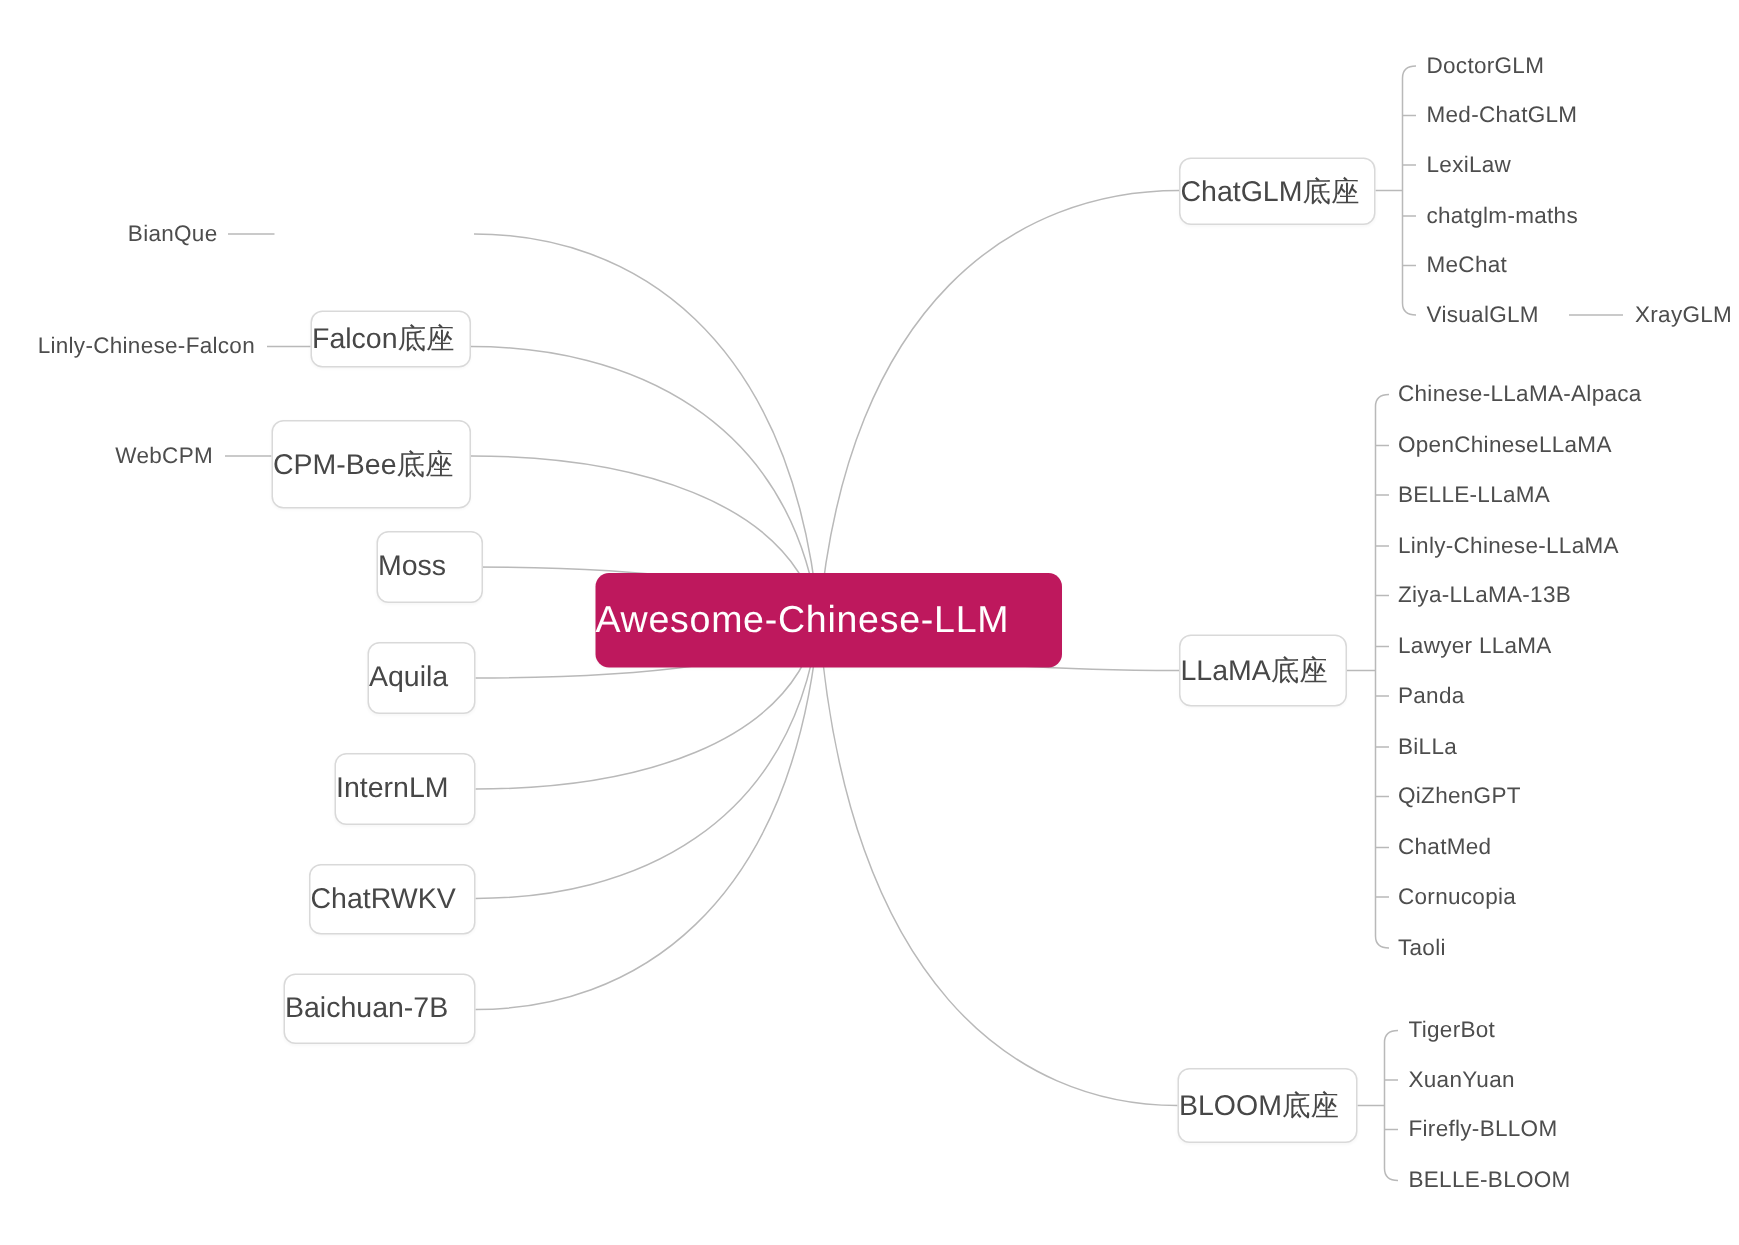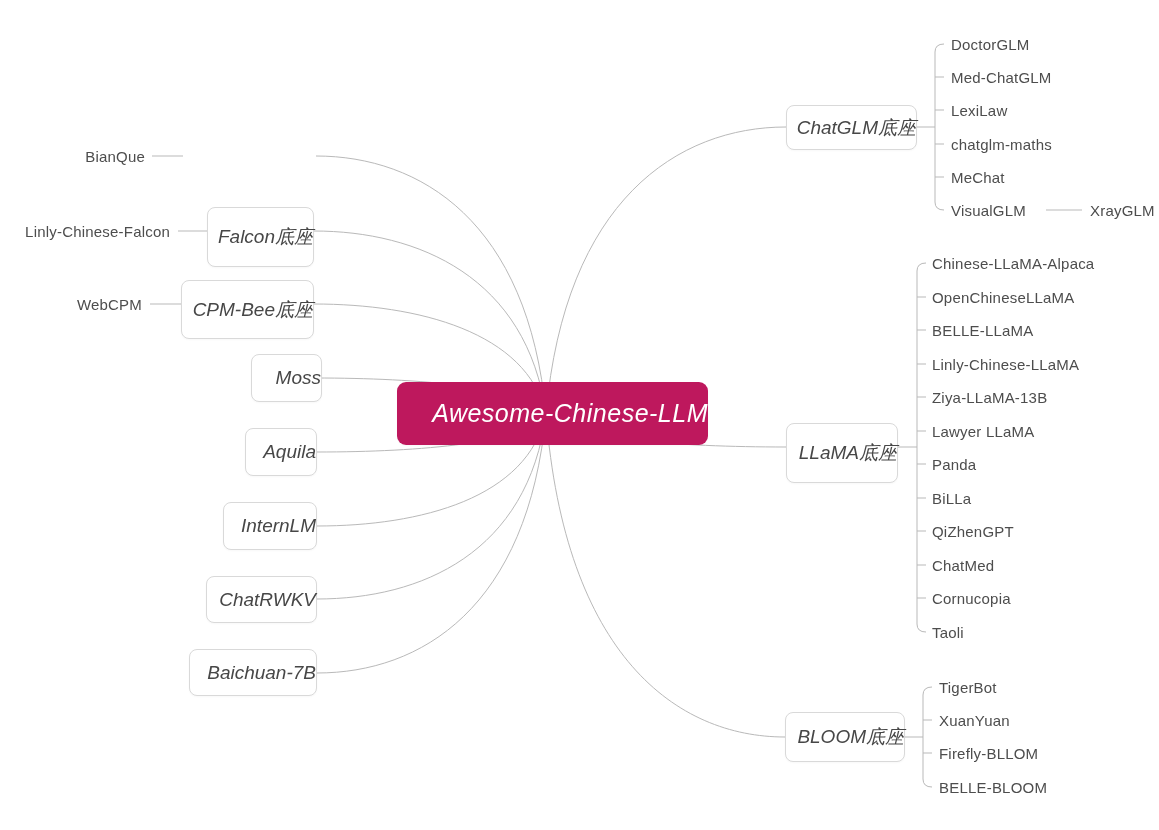--- a/index.html
+++ b/index.html
@@ -3,25 +3,24 @@
 <meta charset="utf-8">
 <style>
   html,body{margin:0;padding:0;background:#fff;}
   .canvas{
     position:relative;width:1159px;height:830px;background:#ffffff;overflow:hidden;
     font-family:"Liberation Sans","DejaVu Sans",sans-serif;
   }
   .links{position:absolute;left:0;top:0;width:1159px;height:830px;}
   .links path{fill:none;stroke:#b9b9b9;stroke-width:1;}
   .node{
-    position:absolute;display:flex;align-items:center;justify-content:flex-end;
+    position:absolute;display:flex;align-items:center;justify-content:flex-start;
     background:#ffffff;border:1px solid #d9d9d9;border-radius:8px;
     color:#474747;font-size:19px;box-sizing:border-box;
     box-shadow:0 1px 2px rgba(0,0,0,0.03);
-    font-style:italic;
   }
   .node.root{
     background:#be185d;border:none;border-radius:9px;color:#ffffff;font-size:25px;
     letter-spacing:0.5px;
   }
   .child,.leaf{
     position:absolute;transform:translateY(-50%);
     color:#4d4d4d;font-size:15px;white-space:nowrap;letter-spacing:0.2px;
   }
   .leaf{text-align:right;}
@@ -78,21 +77,21 @@
       <path d="M932,687 Q923,687 923,695 L923,779 Q923,787 932,787"></path>
       <path d="M923,720 L932,720"></path>
       <path d="M923,753 L932,753"></path>
     </g>
   </svg>
 
   <div class="node root" style="left:397px;top:382px;width:311px;height:63px">
     <span>Awesome-Chinese-LLM</span>
   </div>
 
-  <div class="node" style="left:207px;top:207px;width:107px;height:60px">
+  <div class="node" style="left:207px;top:207px;width:107px;height:38px">
     <span>Falcon底座</span>
   </div>
   <div class="node" style="left:181px;top:280px;width:133px;height:59px">
     <span>CPM-Bee底座</span>
   </div>
   <div class="node" style="left:251px;top:354px;width:71px;height:48px">
     <span>Moss</span>
   </div>
   <div class="node" style="left:245px;top:428px;width:72px;height:48px">
     <span>Aquila</span>
@@ -107,21 +106,21 @@
     <span>Baichuan-7B</span>
   </div>
 
   <span class="leaf" style="right:1014px;top:156px">BianQue</span>
   <span class="leaf" style="right:989px;top:231px">Linly-Chinese-Falcon</span>
   <span class="leaf" style="right:1017px;top:304px">WebCPM</span>
 
   <div class="node" style="left:786px;top:105px;width:131px;height:45px">
     <span>ChatGLM底座</span>
   </div>
-  <div class="node" style="left:786px;top:423px;width:112px;height:60px">
+  <div class="node" style="left:786px;top:423px;width:112px;height:48px">
     <span>LLaMA底座</span>
   </div>
   <div class="node" style="left:785px;top:712px;width:120px;height:50px">
     <span>BLOOM底座</span>
   </div>
 
   <span class="child" style="left:951px;top:44px">DoctorGLM</span>
   <span class="child" style="left:951px;top:77px">Med-ChatGLM</span>
   <span class="child" style="left:951px;top:110px">LexiLaw</span>
   <span class="child" style="left:951px;top:144px">chatglm-maths</span>

